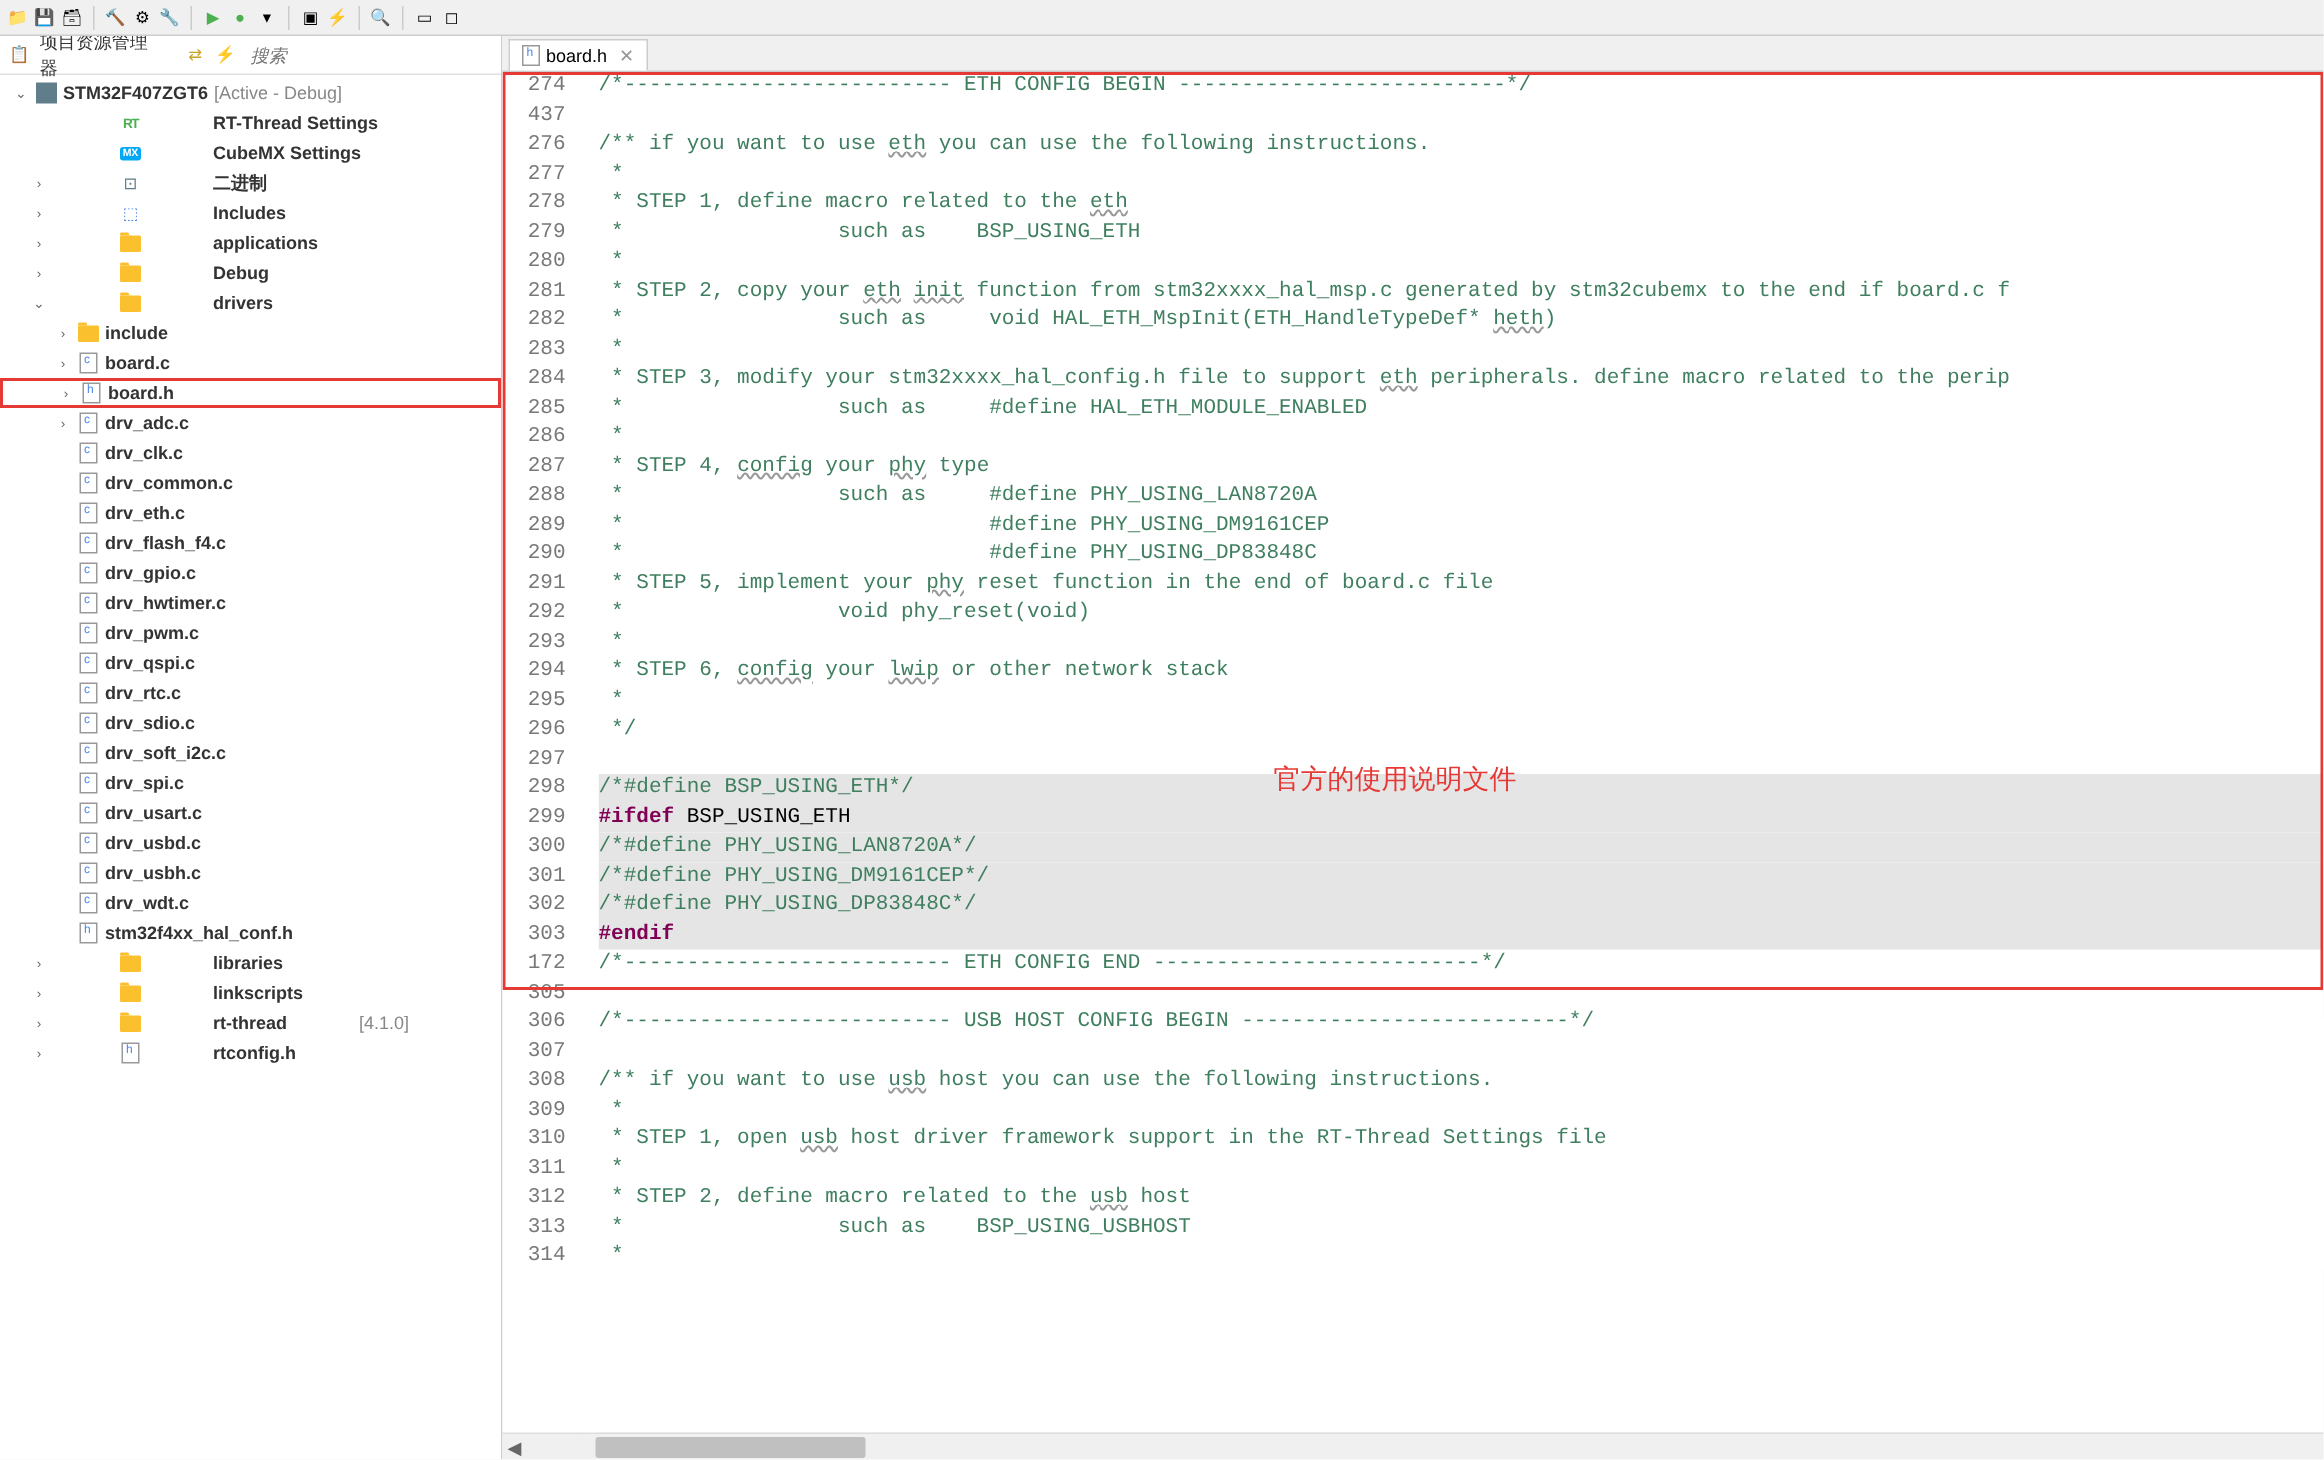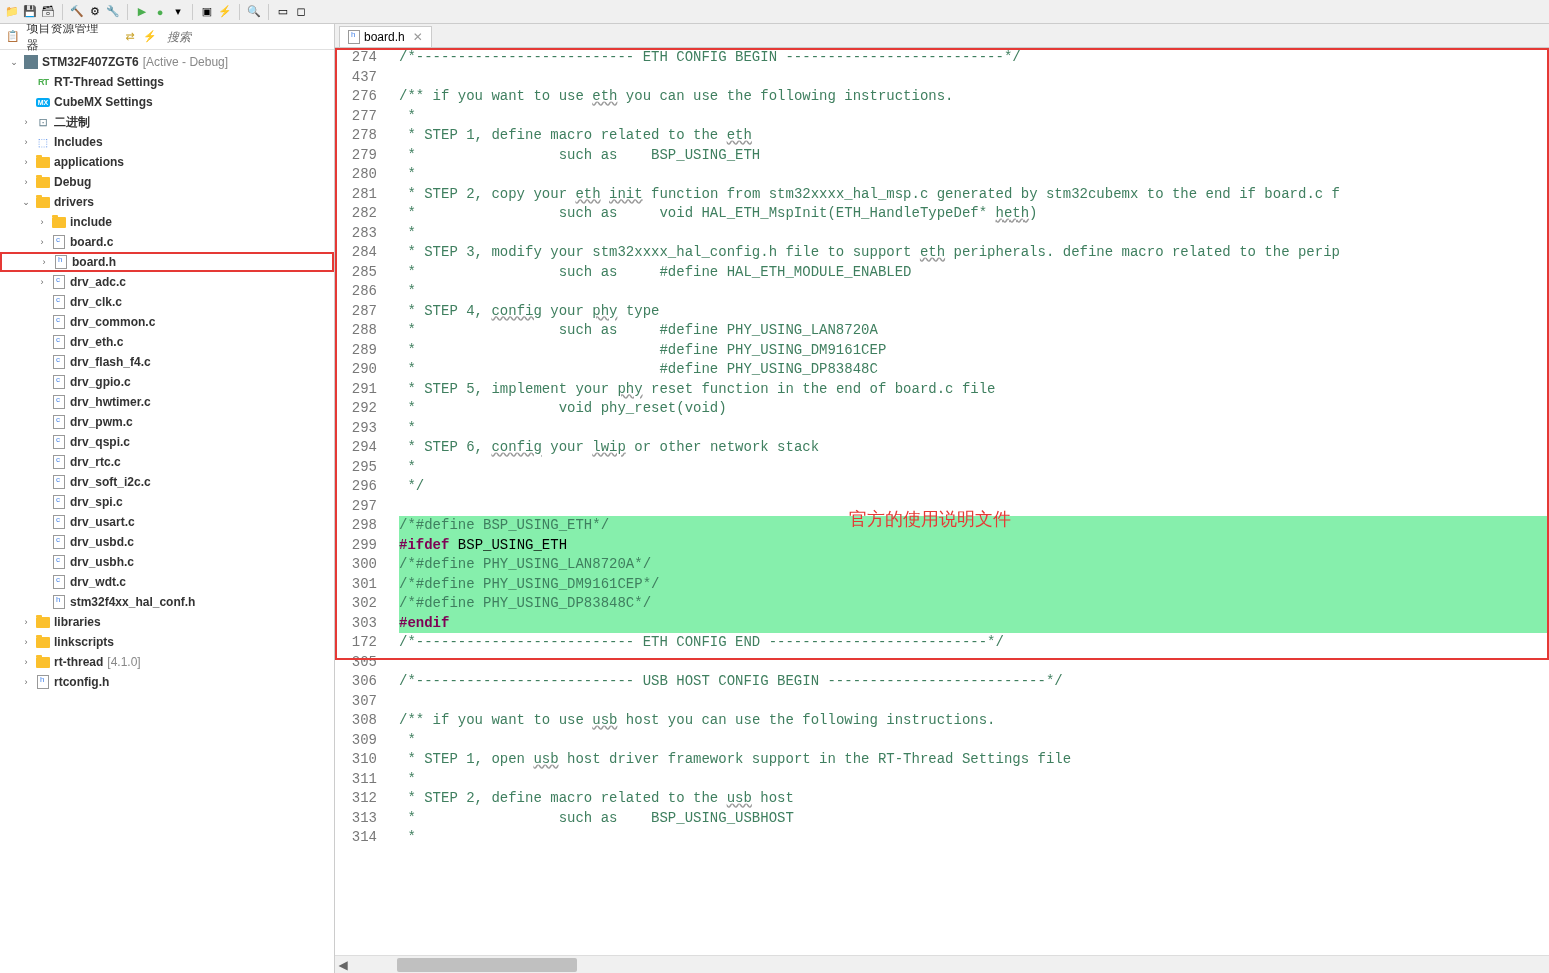--- a/index.html
+++ b/index.html
@@ -16,21 +16,21 @@
 .sidebar-search { flex: 1; border: none; outline: none; color: #999; font-style: italic; font-size: 12px; padding: 2px 4px; }
 .search-icon-mini { color: #999; font-size: 11px; }
 
 .tree { flex: 1; overflow-y: auto; padding: 2px 0; }
 .tree-item { display: flex; align-items: center; padding: 1px 0 1px 8px; cursor: pointer; white-space: nowrap; height: 20px; }
 .tree-toggle { width: 12px; display: inline-flex; justify-content: center; color: #666; font-size: 9px; user-select: none; }
 .tree-icon { width: 16px; height: 16px; display: inline-flex; align-items: center; justify-content: center; margin: 0 3px; font-size: 11px; }
 .tree-label { color: #333; font-weight: bold; }
 .tree-label-root { font-weight: bold; }
 .tree-label-extra { color: #888; margin-left: 4px; }
-.indent-1 { padding-left: 20px; }
+.indent-1 { padding-left: 20px; gap: 44px; }
 .indent-2 { padding-left: 36px; }
 
 .folder-icon { background: #fbc02d; width: 14px; height: 11px; border-radius: 1px; position: relative; }
 .folder-icon::before { content: ''; position: absolute; top: -2px; left: 0; width: 6px; height: 2px; background: #fbc02d; border-radius: 1px 1px 0 0; }
 .c-file-icon { background: #fff; border: 1px solid #999; width: 12px; height: 14px; position: relative; }
 .c-file-icon::after { content: 'c'; position: absolute; font-size: 8px; color: #4a86e8; left: 2px; top: -1px; }
 .h-file-icon { background: #fff; border: 1px solid #999; width: 12px; height: 14px; position: relative; }
 .h-file-icon::after { content: 'h'; position: absolute; font-size: 8px; color: #4a86e8; left: 2px; top: -1px; }
 .rt-icon { color: #4caf50; font-weight: bold; font-size: 9px; letter-spacing: -1px; }
 .mx-icon { background: #03a9f4; color: #fff; font-size: 7px; padding: 1px 2px; font-weight: bold; border-radius: 2px; }
@@ -41,21 +41,21 @@
 .editor-area { flex: 1; display: flex; flex-direction: column; margin-top: 24px; background: #fff; }
 .tab-bar { height: 24px; display: flex; align-items: flex-end; background: #f0f0f0; border-bottom: 1px solid #ccc; padding-left: 4px; }
 .tab { display: flex; align-items: center; padding: 3px 8px; background: #fff; border: 1px solid #ccc; border-bottom: none; gap: 4px; font-size: 12px; }
 .tab-close { color: #999; cursor: pointer; margin-left: 4px; }
 
 .code-area { flex: 1; display: flex; overflow: hidden; font-family: Consolas, "Courier New", monospace; font-size: 14px; line-height: 19.5px; position: relative; }
 .gutter { width: 50px; text-align: right; padding-right: 8px; color: #787878; background: #fff; user-select: none; }
 .gutter-marks { width: 14px; background: #fff; }
 .code-lines { flex: 1; white-space: pre; overflow-x: auto; position: relative; }
 .code-line { height: 19.5px; }
-.hl-line { background: #86efac; }
+.hl-line { background: #e5e5e5; }
 
 .c-comment { color: #3f7f5f; }
 .c-keyword { color: #7f0055; font-weight: bold; }
 .c-macro { color: #000; }
 .c-squiggle { text-decoration: underline #999 wavy; }
 
 .annotation { position: absolute; color: #e53935; font-family: "Microsoft YaHei"; font-size: 18px; pointer-events: none; }
 .red-border { position: absolute; border: 2px solid #e53935; pointer-events: none; }
 
 .hscroll { height: 18px; background: #f0f0f0; border-top: 1px solid #ddd; display: flex; align-items: center; }
@@ -238,20 +238,27 @@
             <span class="c-file-icon"></span>
           </span>
           <span class="tree-label">drv_qspi.c</span>
         </div>
         <div class="tree-item indent-2">
           <span class="tree-toggle"></span>
           <span class="tree-icon">
             <span class="c-file-icon"></span>
           </span>
           <span class="tree-label">drv_rtc.c</span>
+        </div>
+        <div class="tree-item indent-2">
+          <span class="tree-toggle"></span>
+          <span class="tree-icon">
+            <span class="c-file-icon"></span>
+          </span>
+          <span class="tree-label">drv_sdio.c</span>
         </div>
         <div class="tree-item indent-2">
           <span class="tree-toggle"></span>
           <span class="tree-icon">
             <span class="c-file-icon"></span>
           </span>
           <span class="tree-label">drv_soft_i2c.c</span>
         </div>
         <div class="tree-item indent-2">
           <span class="tree-toggle"></span>

